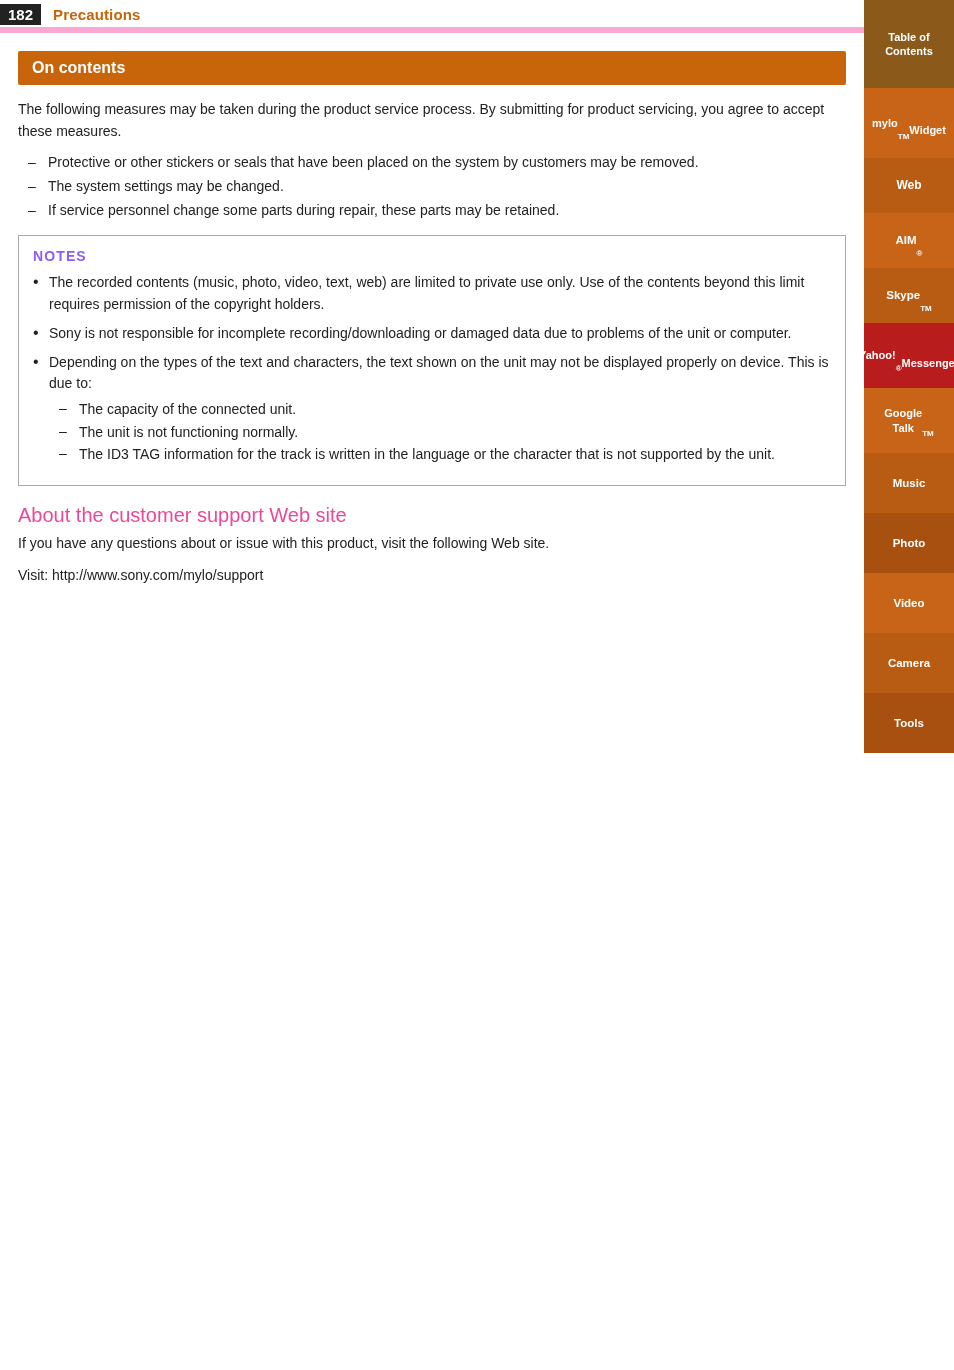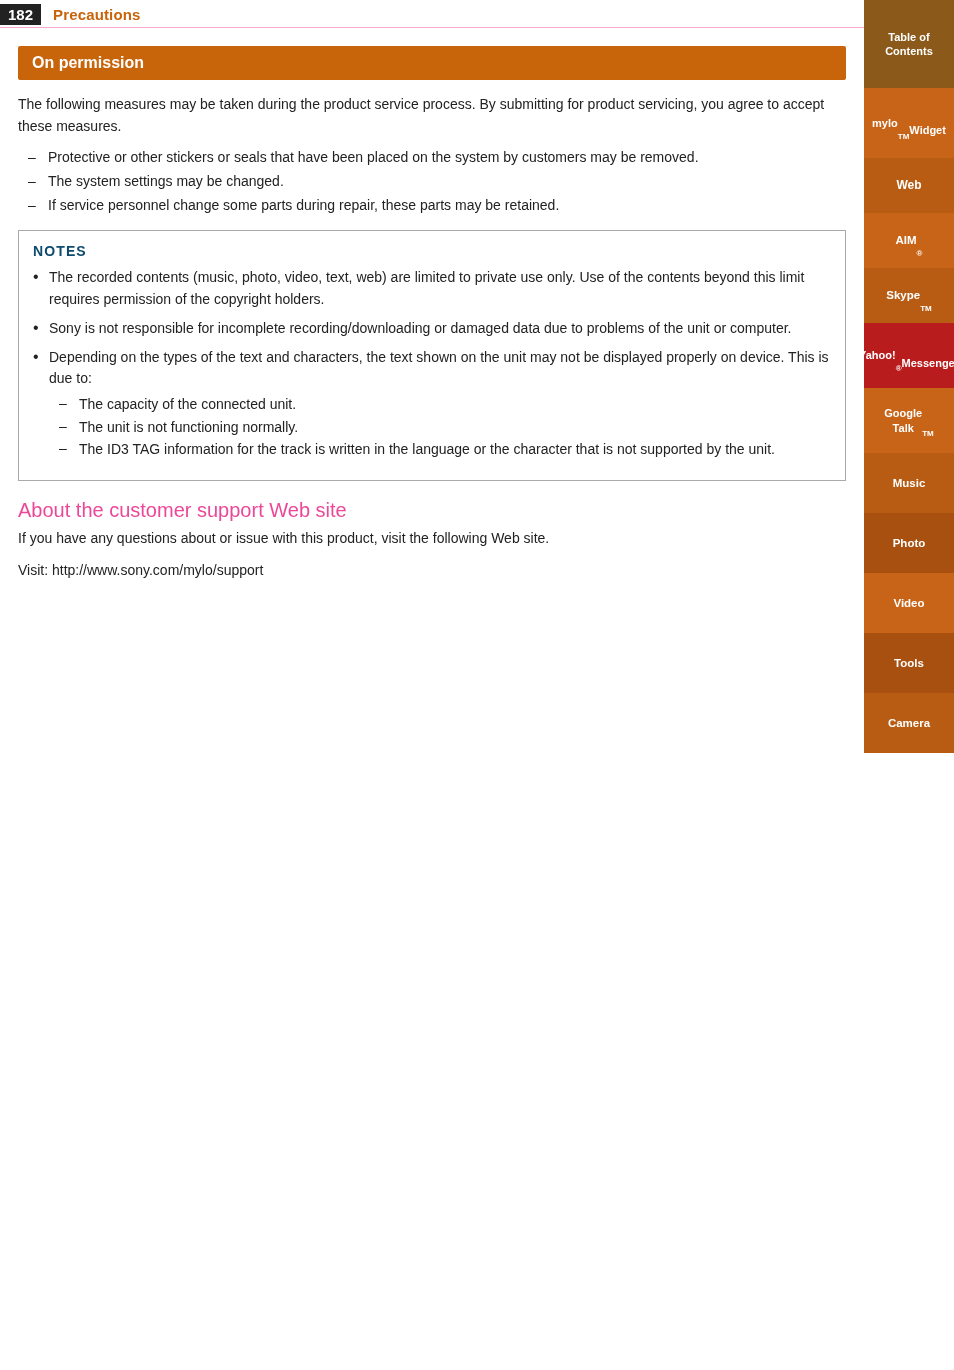--- a/index.html
+++ b/index.html
@@ -10,21 +10,21 @@
       min-height: 1370px;
       position: relative;
       font-size: 14px;
       color: #222;
     }
 
     
     .header-bar {
       display: flex;
       align-items: center;
-      border-bottom: 1px solid #f9a8d4;
+      border-bottom: 6px solid #f9a8d4;
       padding: 4px 0 2px 0;
       margin-bottom: 0;
     }
     .page-number {
       background: #222;
       color: #fff;
       font-weight: bold;
       font-size: 15px;
       padding: 2px 8px;
       margin-right: 12px;
@@ -83,21 +83,21 @@
 
     
     .notes-box {
       border: 1.5px solid #aaa;
       padding: 12px 14px 12px 14px;
       margin: 14px 0 18px 0;
     }
     .notes-title {
       font-weight: bold;
       font-size: 14px;
-      color: #0c4a6e;
+      color: #8b5cf6;
       margin-bottom: 8px;
       letter-spacing: 0.08em;
     }
     .dot-list {
       list-style: none;
       margin: 0;
       padding: 0;
     }
     .dot-list li {
       position: relative;
@@ -242,21 +242,21 @@
 </head>
 <body>
 
 <div class="header-bar">
   <div class="page-number">182</div>
   <div class="section-title-header">Precautions</div>
 </div>
 
 <div class="main-content">
 
-  <div class="section-box">On permission</div>
+  <div class="section-box">On contents</div>
 
   <div class="body-text">The following measures may be taken during the product service process. By submitting for product servicing, you agree to accept these measures.</div>
 
   <ul class="bullet-list">
     <li>Protective or other stickers or seals that have been placed on the system by customers may be removed.</li>
     <li>The system settings may be changed.</li>
     <li>If service personnel change some parts during repair, these parts may be retained.</li>
   </ul>
 
   <div class="notes-box">
@@ -285,15 +285,15 @@
   <div class="sidebar-item toc">Table of<br>Contents</div>
   <div class="sidebar-item mylo">mylo<sup>TM</sup><br>Widget</div>
   <div class="sidebar-item web">Web</div>
   <div class="sidebar-item aim">AIM<sup>®</sup></div>
   <div class="sidebar-item skype">Skype<sup>TM</sup></div>
   <div class="sidebar-item yahoo">Yahoo!<sup>®</sup><br>Messenger</div>
   <div class="sidebar-item google">Google<br>Talk<sup>TM</sup></div>
   <div class="sidebar-item music">Music</div>
   <div class="sidebar-item photo">Photo</div>
   <div class="sidebar-item video">Video</div>
+  <div class="sidebar-item camera">Camera</div>
   <div class="sidebar-item tools">Tools</div>
-  <div class="sidebar-item camera">Camera</div>
 </div>
 
 </body></html>

